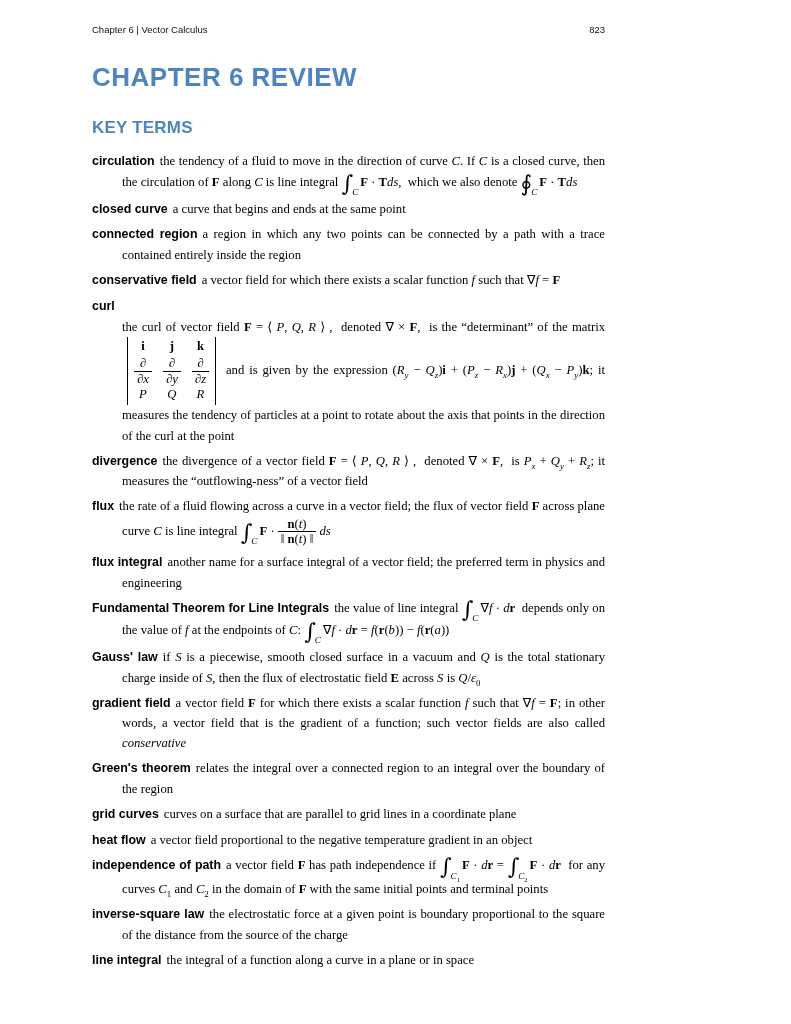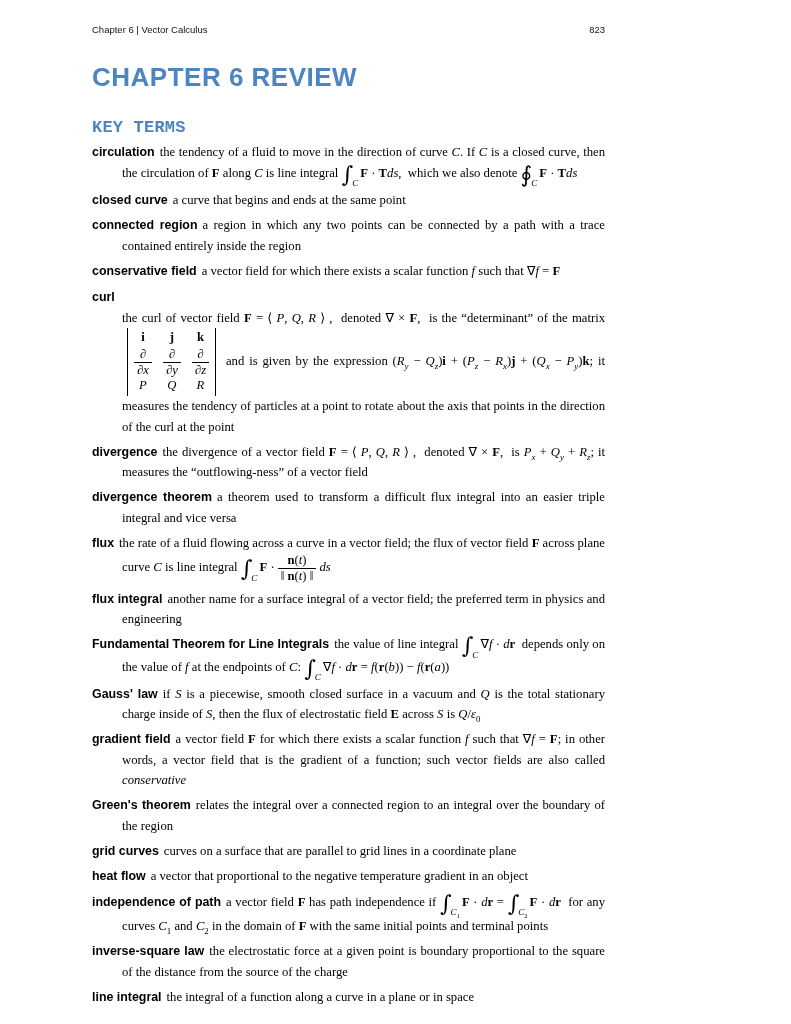--- a/index.html
+++ b/index.html
@@ -12,22 +12,22 @@
   .running-header {
     display:flex; justify-content:space-between; align-items:baseline;
     font-family:"Liberation Sans", sans-serif; font-size:9.5px; color:#111;
   }
   .chapter-title {
     margin-top:27px;
     font-family:"Liberation Sans", sans-serif; font-weight:bold;
     font-size:26px; letter-spacing:0.5px; color:var(--accent,#4d85c2);
   }
   .section-heading {
-    margin-top:25px; margin-bottom:5px;
-    font-family:Liberation Mono, monospace; font-weight:bold;
+    margin-top:25px; margin-bottom:13px;
+    font-family:Liberation Sans, sans-serif; font-weight:bold;
     font-size:17px; letter-spacing:0.2px; color:var(--accent,#4d85c2);
   }
   .entry {
     font-size:12.7px; line-height:1.58; text-align:justify;
     padding-left:30px; text-indent:-30px; margin-bottom:5px;
   }
   .term {
     font-family:"Liberation Sans", sans-serif; font-weight:bold;
     font-size:12.4px; padding-right:5px;
   }
@@ -82,26 +82,25 @@
             </span>
             <span class="fr">
               <span class="n">∂</span>
               <span class="d">∂<i>z</i></span>
             </span>
             <i>P</i>
             <i>Q</i>
             <i>R</i>
           </span> and is given by the expression (<i>R</i><sub><i>y</i></sub> − <i>Q</i><sub><i>z</i></sub>)<b>i</b> + (<i>P</i><sub><i>z</i></sub> − <i>R</i><sub><i>x</i></sub>)<b>j</b> + (<i>Q</i><sub><i>x</i></sub> − <i>P</i><sub><i>y</i></sub>)<b>k</b>; it measures the tendency of particles at a point to rotate about the axis that points in the direction of the curl at the point</span></div>
       <div class="entry"><span class="term">divergence</span><span class="def">the divergence of a vector field <b>F</b> = ⟨ <i>P</i>, <i>Q</i>, <i>R</i> ⟩ , &nbsp;denoted ∇ × <b>F</b>, &nbsp;is <i>P</i><sub><i>x</i></sub> + <i>Q</i><sub><i>y</i></sub> + <i>R</i><sub><i>z</i></sub>; it measures the “outflowing-ness” of a vector field</span></div>
-      <div class="entry"><span class="term">divergence theorem</span><span class="def">a theorem used to transform a difficult flux integral into an easier triple integral and vice versa</span></div>
       <div class="entry"><span class="term">flux</span><span class="def">the rate of a fluid flowing across a curve in a vector field; the flux of vector field <b>F</b> across plane curve <i>C</i> is line integral <span class="ii">∫</span><sub class="is"><i>C</i></sub><b>F</b> · <span class="fr"><span class="n"><b>n</b>(<i>t</i>)</span><span class="d">‖ <b>n</b>(<i>t</i>) ‖</span></span> <i>ds</i></span></div>
       <div class="entry"><span class="term">flux integral</span><span class="def">another name for a surface integral of a vector field; the preferred term in physics and engineering</span></div>
       <div class="entry"><span class="term">Fundamental Theorem for Line Integrals</span><span class="def">the value of line integral <span class="ii">∫</span><sub class="is"><i>C</i></sub>∇<i>f</i> · <i>d</i><b>r</b> &nbsp;depends only on the value of <i>f</i> at the endpoints of <i>C</i>: <span class="ii">∫</span><sub class="is"><i>C</i></sub>∇<i>f</i> · <i>d</i><b>r</b> = <i>f</i>(<b>r</b>(<i>b</i>)) − <i>f</i>(<b>r</b>(<i>a</i>))</span></div>
       <div class="entry"><span class="term">Gauss' law</span><span class="def">if <i>S</i> is a piecewise, smooth closed surface in a vacuum and <i>Q</i> is the total stationary charge inside of <i>S</i>, then the flux of electrostatic field <b>E</b> across <i>S</i> is <i>Q</i>/<i>ε</i><sub>0</sub></span></div>
       <div class="entry"><span class="term">gradient field</span><span class="def">a vector field <b>F</b> for which there exists a scalar function <i>f</i> such that ∇<i>f</i> = <b>F</b>; in other words, a vector field that is the gradient of a function; such vector fields are also called <i>conservative</i></span></div>
       <div class="entry"><span class="term">Green's theorem</span><span class="def">relates the integral over a connected region to an integral over the boundary of the region</span></div>
       <div class="entry"><span class="term">grid curves</span><span class="def">curves on a surface that are parallel to grid lines in a coordinate plane</span></div>
-      <div class="entry"><span class="term">heat flow</span><span class="def">a vector that proportional to the negative temperature gradient in an object</span></div>
+      <div class="entry"><span class="term">heat flow</span><span class="def">a vector field proportional to the negative temperature gradient in an object</span></div>
       <div class="entry"><span class="term">independence of path</span><span class="def">a vector field <b>F</b> has path independence if <span class="ii">∫</span><sub class="is"><i>C</i><sub>1</sub></sub><b>F</b> · <i>d</i><b>r</b> = <span class="ii">∫</span><sub class="is"><i>C</i><sub>2</sub></sub><b>F</b> · <i>d</i><b>r</b> &nbsp;for any curves <i>C</i><sub>1</sub> and <i>C</i><sub>2</sub> in the domain of <b>F</b> with the same initial points and terminal points</span></div>
       <div class="entry"><span class="term">inverse-square law</span><span class="def">the electrostatic force at a given point is boundary proportional to the square of the distance from the source of the charge</span></div>
       <div class="entry"><span class="term">line integral</span><span class="def">the integral of a function along a curve in a plane or in space</span></div>
     </div>
 </div>
 
 </body></html>

